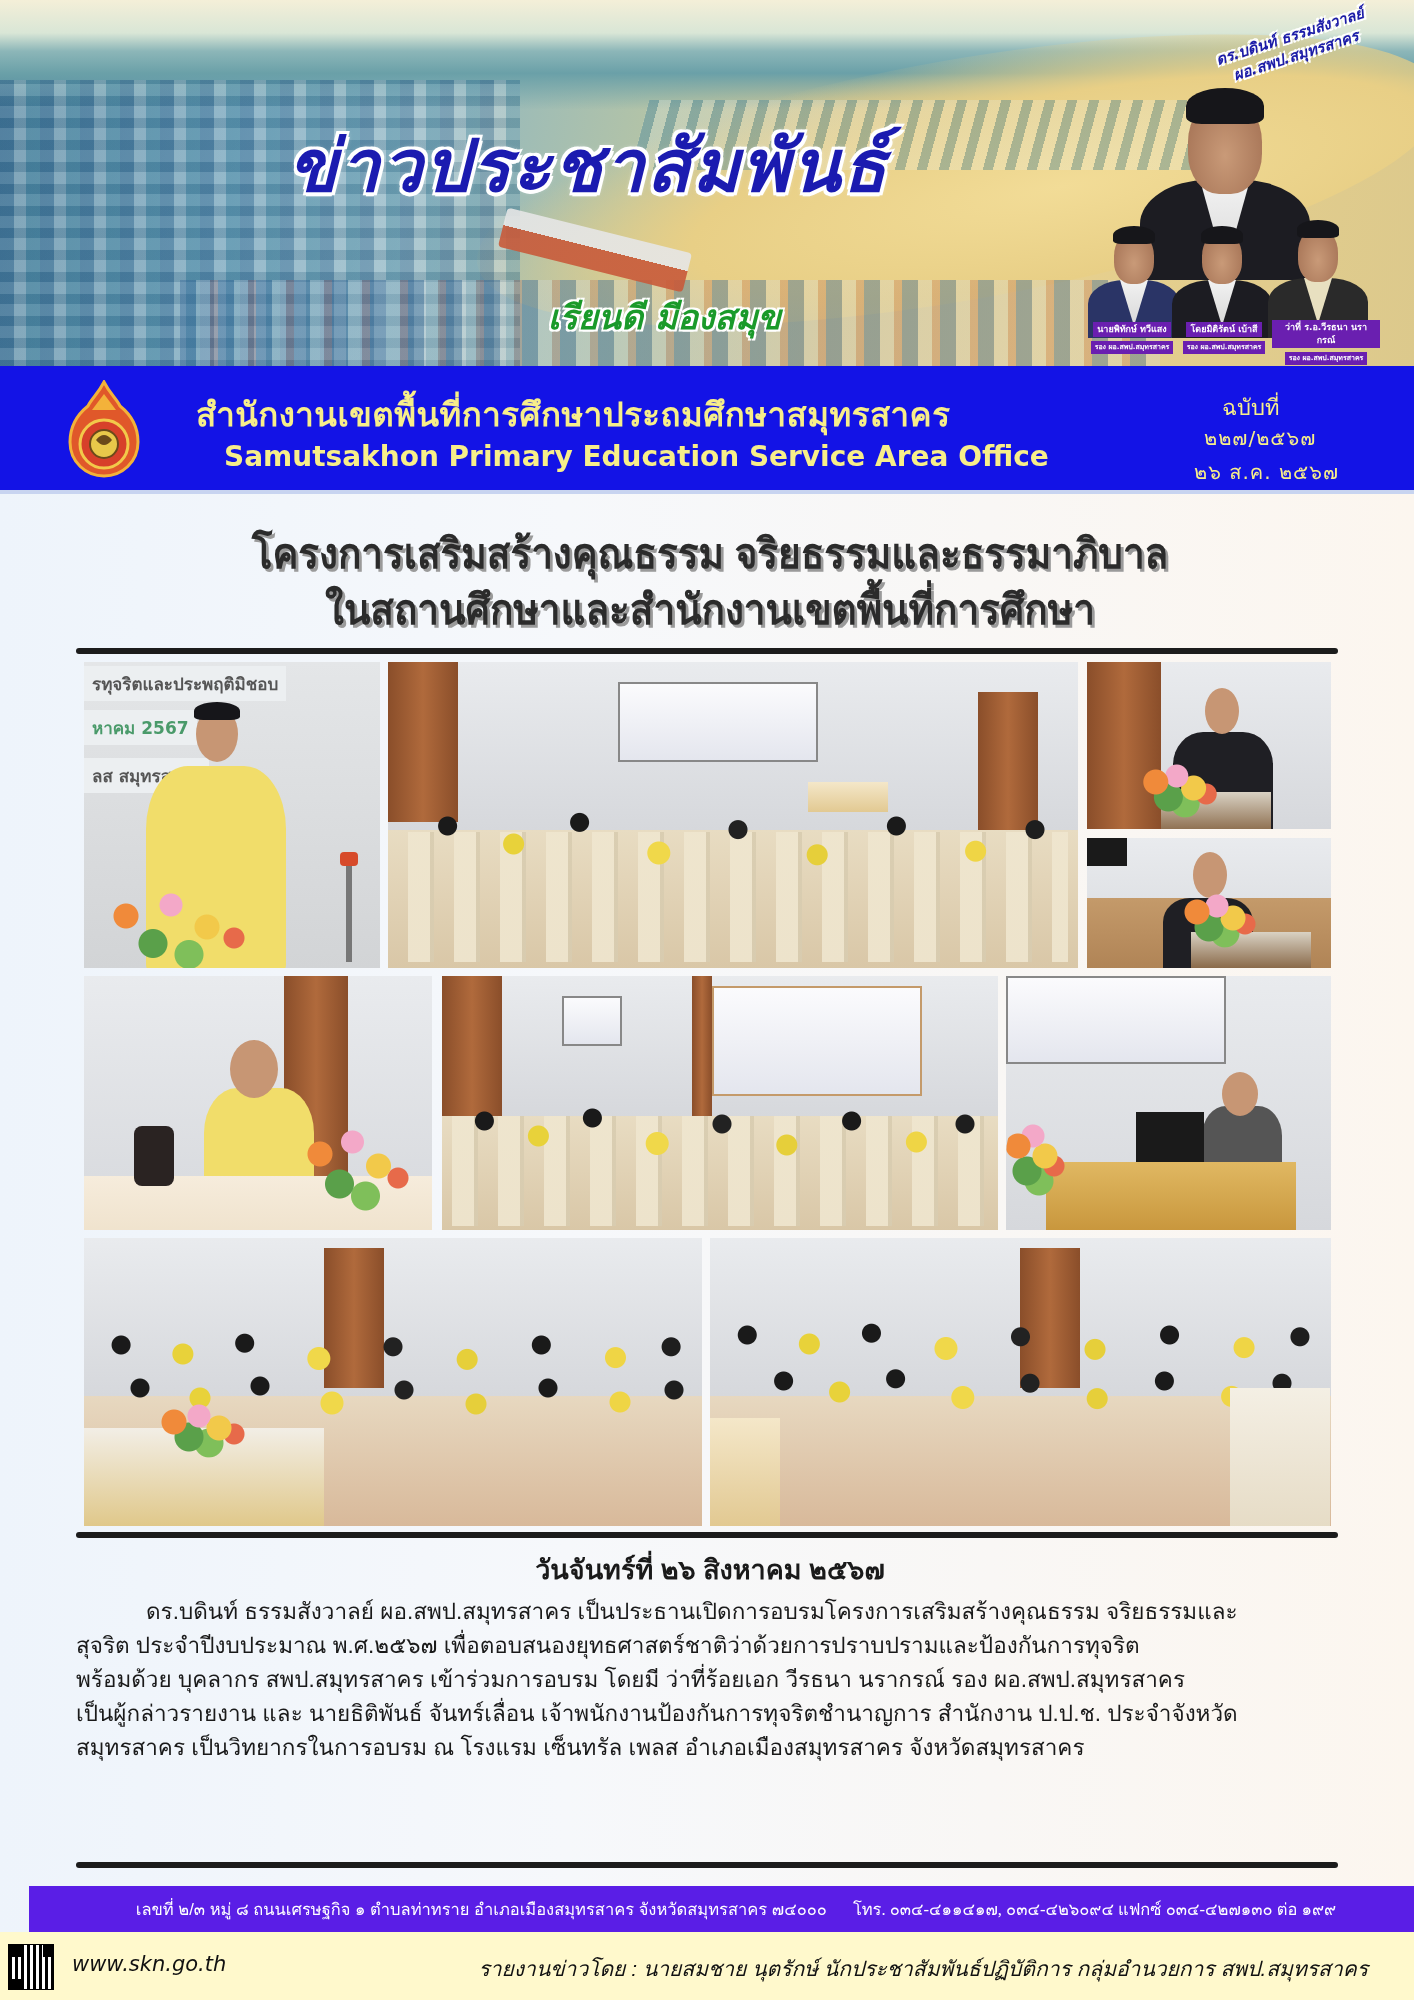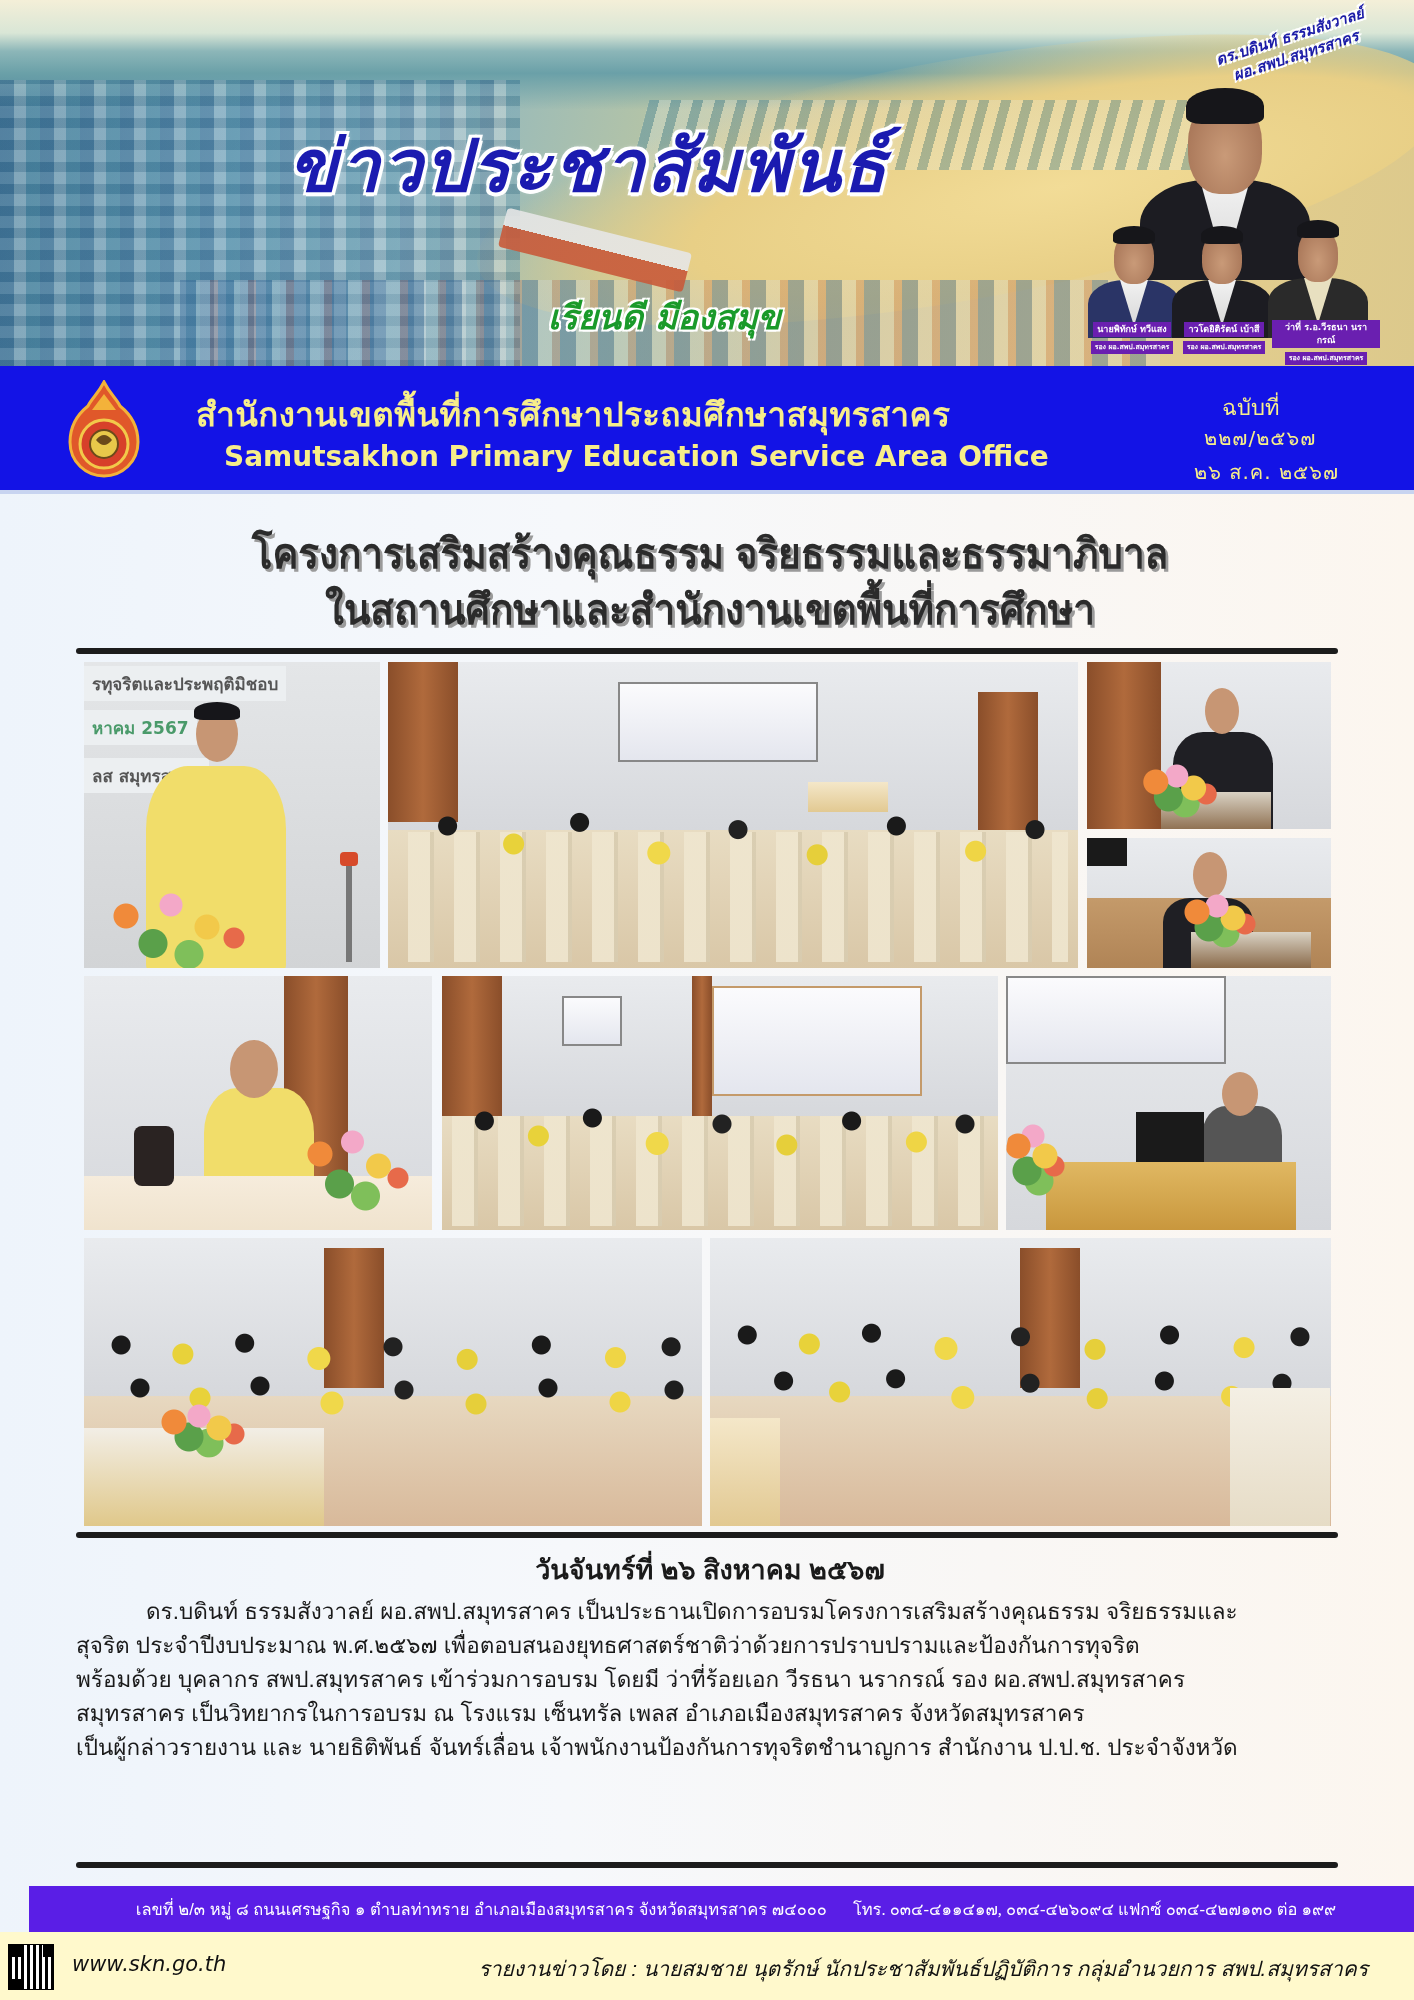--- a/index.html
+++ b/index.html
@@ -254,21 +254,21 @@
     <div class="shirt" style="left:36px; top:72px; width:28px; height:46px; background:#e8e0c0;"></div>
     <div class="head" style="left:30px; top:22px; width:40px; height:54px;"></div>
     <div class="hair" style="left:29px; top:14px; width:42px; height:18px;"></div>
   </div>
 
   <div class="deputy-label" style="left:1082px; top:320px; width:100px;">
     <span class="n">นายพิทักษ์ ทวีแสง</span><br>
     <span class="r">รอง ผอ.สพป.สมุทรสาคร</span>
   </div>
   <div class="deputy-label" style="left:1172px; top:320px; width:104px;">
-    <span class="n">าวโดยิติรัตน์ เบ้าสี</span><br>
+    <span class="n">โดยมิติรัตน์ เบ้าสี</span><br>
     <span class="r">รอง ผอ.สพป.สมุทรสาคร</span>
   </div>
   <div class="deputy-label" style="left:1272px; top:320px; width:108px;">
     <span class="n">ว่าที่ ร.อ.วีรธนา นรากรณ์</span><br>
     <span class="r">รอง ผอ.สพป.สมุทรสาคร</span>
   </div>
 </div>
 
 <div class="office-band">
   <svg class="logo" viewBox="0 0 84 100">
@@ -386,22 +386,22 @@
 </div>
 
 <div class="rule" style="top:1532px;"></div>
 
 <div class="date-heading">วันจันทร์ที่ ๒๖ สิงหาคม ๒๕๖๗</div>
 
 <div class="body-text">
   <span class="line indent">ดร.บดินท์ ธรรมสังวาลย์ ผอ.สพป.สมุทรสาคร  เป็นประธานเปิดการอบรมโครงการเสริมสร้างคุณธรรม จริยธรรมและ</span>
   <span class="line">สุจริต ประจำปีงบประมาณ พ.ศ.๒๕๖๗ เพื่อตอบสนองยุทธศาสตร์ชาติว่าด้วยการปราบปรามและป้องกันการทุจริต</span>
   <span class="line">พร้อมด้วย บุคลากร สพป.สมุทรสาคร เข้าร่วมการอบรม โดยมี ว่าที่ร้อยเอก วีรธนา นรากรณ์ รอง ผอ.สพป.สมุทรสาคร</span>
+  <span class="line">เป็นผู้กล่าวรายงาน และ นายธิติพันธ์ จันทร์เลื่อน เจ้าพนักงานป้องกันการทุจริตชำนาญการ สำนักงาน ป.ป.ช. ประจำจังหวัด</span>
   <span class="line">สมุทรสาคร เป็นวิทยากรในการอบรม  ณ โรงแรม เซ็นทรัล เพลส อำเภอเมืองสมุทรสาคร จังหวัดสมุทรสาคร</span>
-  <span class="line">เป็นผู้กล่าวรายงาน และ นายธิติพันธ์ จันทร์เลื่อน เจ้าพนักงานป้องกันการทุจริตชำนาญการ สำนักงาน ป.ป.ช. ประจำจังหวัด</span>
 </div>
 
 <div class="rule" style="top:1862px;"></div>
 
 <div class="footer-address">
   <span>เลขที่ ๒/๓ หมู่ ๘ ถนนเศรษฐกิจ ๑ ตำบลท่าทราย อำเภอเมืองสมุทรสาคร จังหวัดสมุทรสาคร ๗๔๐๐๐</span>
   <span class="tel">โทร. ๐๓๔-๔๑๑๔๑๗, ๐๓๔-๔๒๖๐๙๔ แฟกซ์ ๐๓๔-๔๒๗๑๓๐ ต่อ ๑๙๙</span>
 </div>
 <div class="footer-bottom">
   <div class="qr"></div>

